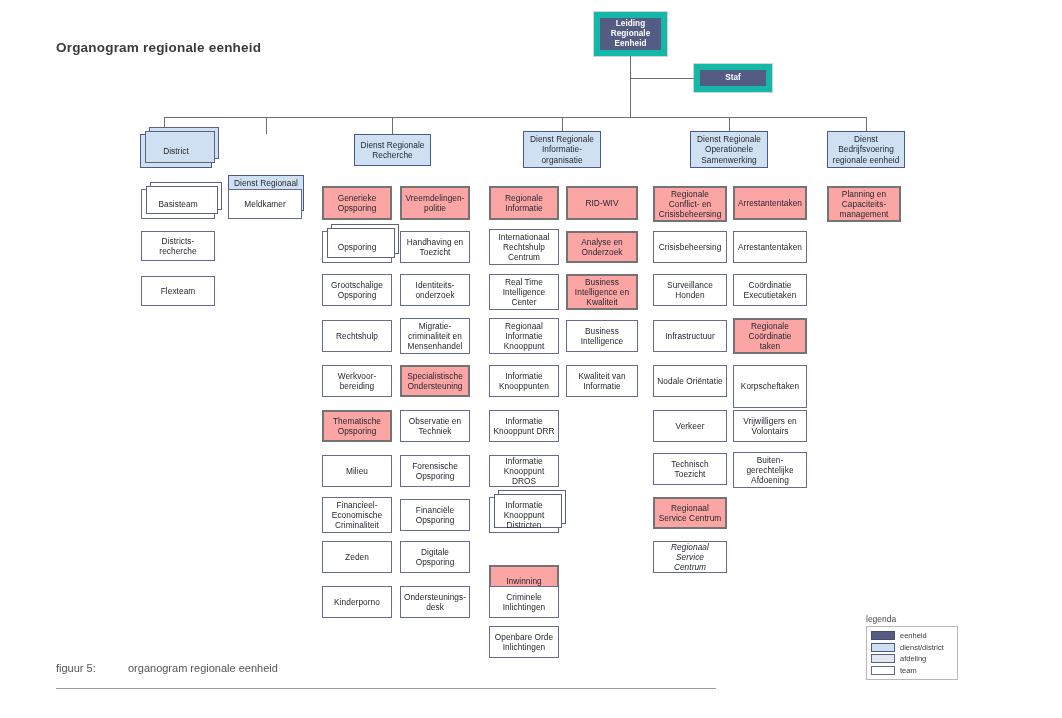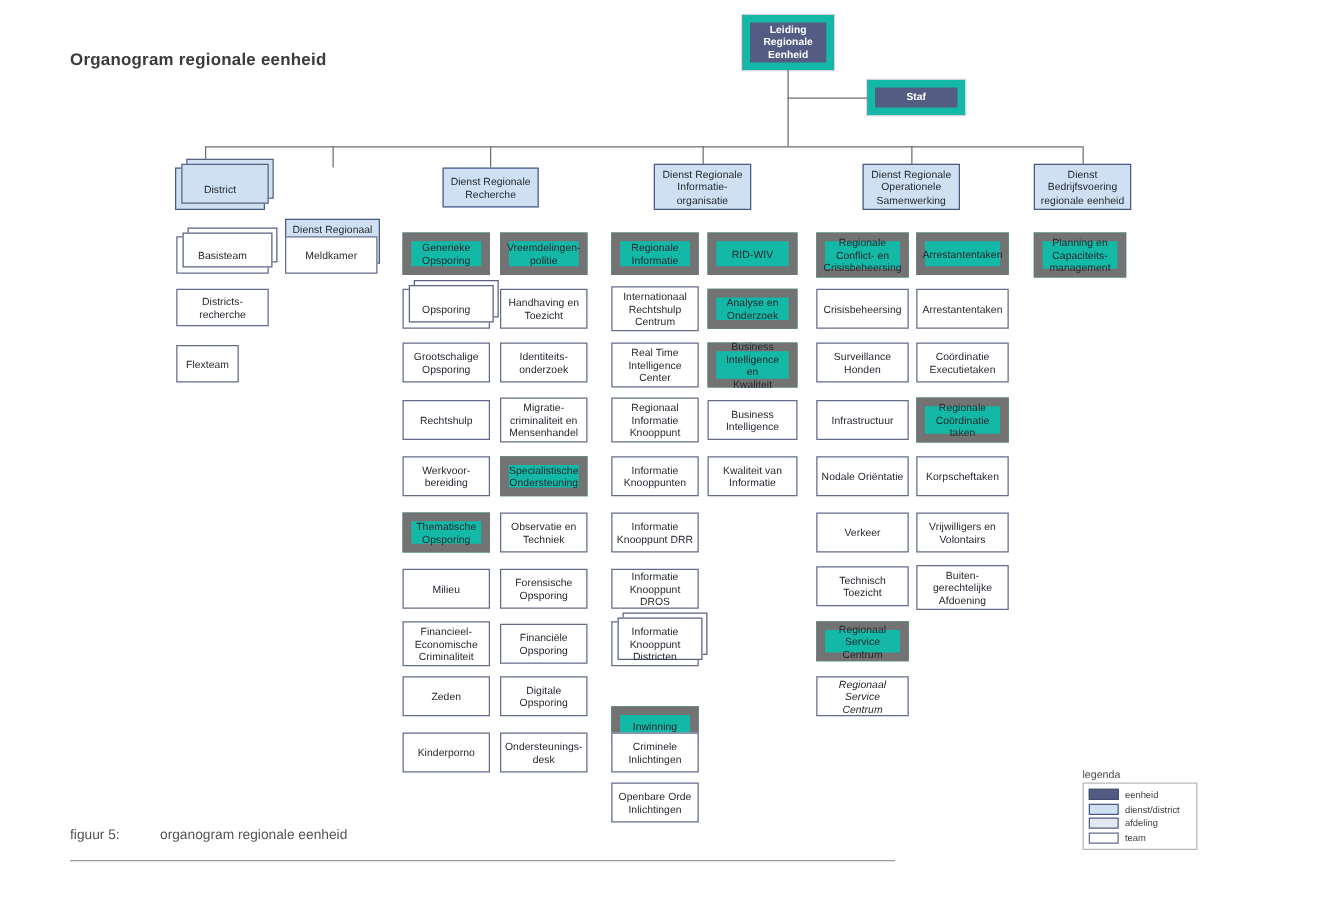--- a/index.html
+++ b/index.html
@@ -60,22 +60,22 @@
   }
   
   .t-dienst{
     background:#cfe0f2;
     border:1px solid #4a5madd;
     border:1px solid #4a5a86;
     color:#25282e;
   }
   
   .t-afdeling{
-    background:#14b8a6;
-    border:7px solid #737373;
+    background:#fca5a5;
+    border:2px solid #737373;
     color:#25282e;
   }
   
   .t-team{
     background:#ffffff;
     border:1px solid #646b8c;
     color:#25282e;
   }
 
   
@@ -157,21 +157,21 @@
 Operationele
 Samenwerking</div>
 
   <div class="node t-dienst" style="left:827px;top:131px;width:78px;height:37px;">Dienst
 Bedrijfsvoering
 regionale eenheid</div>
 
   <div class="node t-team stacked" style="left:141px;top:189px;width:74px;height:30px;">Basisteam</div>
   <div class="node t-team" style="left:141px;top:231px;width:74px;height:30px;">Districts-
 recherche</div>
-  <div class="node t-team" style="left:141px;top:276px;width:50px;height:30px;">Flexteam</div>
+  <div class="node t-team" style="left:141px;top:276px;width:74px;height:30px;">Flexteam</div>
 
   <div class="node t-team" style="left:228px;top:189px;width:74px;height:30px;">Meldkamer</div>
 
   <div class="node t-afdeling" style="left:322px;top:186px;width:70px;height:34px;">Generieke
 Opsporing</div>
   <div class="node t-team stacked" style="left:322px;top:231px;width:70px;height:32px;">Opsporing</div>
   <div class="node t-team" style="left:322px;top:274px;width:70px;height:32px;">Grootschalige
 Opsporing</div>
   <div class="node t-team" style="left:322px;top:320px;width:70px;height:32px;">Rechtshulp</div>
   <div class="node t-team" style="left:322px;top:365px;width:70px;height:32px;">Werkvoor-
@@ -260,21 +260,21 @@
   <div class="node t-team" style="left:653px;top:541px;width:74px;height:32px;font-style:italic;">Regionaal Service
 Centrum</div>
 
   <div class="node t-afdeling" style="left:733px;top:186px;width:74px;height:34px;">Arrestantentaken</div>
   <div class="node t-team" style="left:733px;top:231px;width:74px;height:32px;">Arrestantentaken</div>
   <div class="node t-team" style="left:733px;top:274px;width:74px;height:32px;">Coördinatie
 Executietaken</div>
   <div class="node t-afdeling" style="left:733px;top:318px;width:74px;height:36px;">Regionale
 Coördinatie
 taken</div>
-  <div class="node t-team" style="left:733px;top:365px;width:74px;height:32px;text-align:center;">Korpscheftaken</div>
+  <div class="node t-team" style="left:733px;top:365px;width:74px;height:43px;text-align:center;">Korpscheftaken</div>
   <div class="node t-team" style="left:733px;top:410px;width:74px;height:32px;">Vrijwilligers en
 Volontairs</div>
   <div class="node t-team" style="left:733px;top:452px;width:74px;height:36px;">Buiten-
 gerechtelijke
 Afdoening</div>
 
   <div class="node t-afdeling" style="left:827px;top:186px;width:74px;height:36px;">Planning en
 Capaciteits-
 management</div>
 

